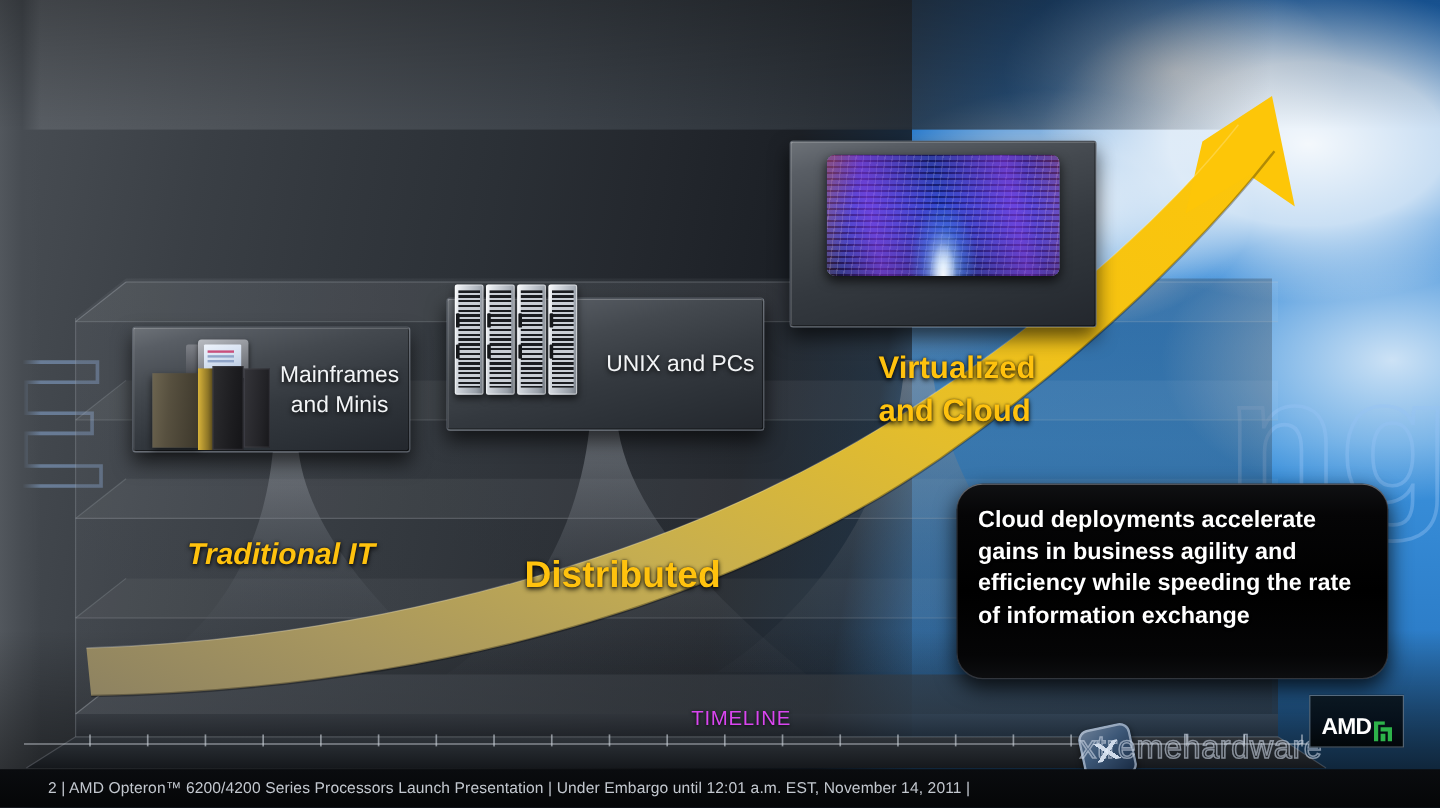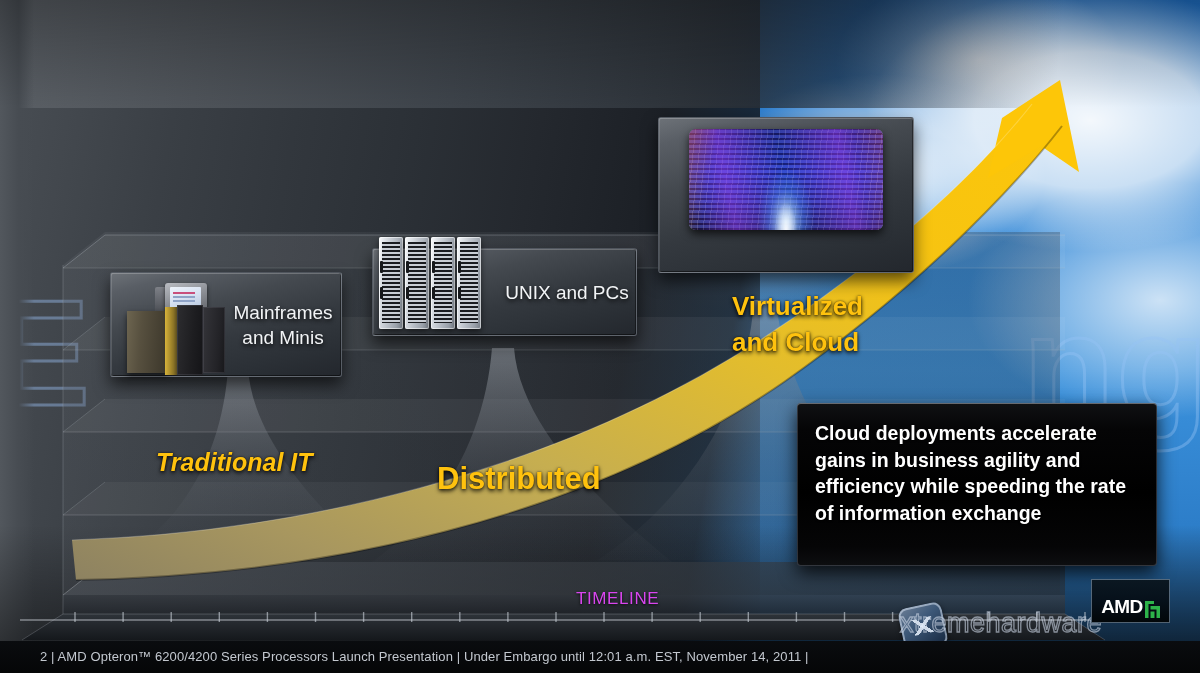--- a/index.html
+++ b/index.html
@@ -153,21 +153,21 @@
   
   .stage-label {
     position:absolute; color:#ffc20e; font-weight:700;
     text-shadow:0 2px 4px rgba(0,0,0,.9), 0 0 2px rgba(0,0,0,.6);
     font-family:"Liberation Sans", sans-serif; white-space:pre-line;
   }
 
   
   .callout {
     position:absolute; left:797px; top:403px; width:360px; height:163px;
-    border-radius:4px;
+    border-radius:22px;
     background:linear-gradient(180deg,#101113 0%,#050506 16%,#000 55%,#050506 88%,#0d0e10 100%);
     box-shadow:0 7px 18px rgba(0,0,0,.8),
       inset 0 1px 0 rgba(255,255,255,.25),
       inset 0 0 0 1px rgba(120,130,145,.35);
     padding:17px 16px 0 18px;
   }
   .callout-text {
     color:#fff; font-size:19.5px; font-weight:700; line-height:26.5px;
     text-shadow:0 1px 2px rgba(0,0,0,.9);
     font-family:"Liberation Sans", sans-serif;
@@ -366,21 +366,21 @@
       <div class="mf-crt-stand"></div>
       <div class="mf-box-a"></div>
       <div class="mf-box-b"></div>
       <div class="mf-box-c"></div>
       <div class="mf-box-d"></div>
     </div>
     <div class="panel-label" style="margin-left:116px; width:112px;">Mainframes
 and Minis</div>
   </div>
 
-  <div class="panel" style="left:372px; top:248px; width:265px; height:88px;">
+  <div class="panel" style="left:372px; top:248px; width:265px; height:111px;">
     <div class="racks" style="left:6px; top:-12px;">
       <div class="rack"></div>
         <div class="rack"></div>
       <div class="rack"></div>
         <div class="rack"></div>
     </div>
     <div class="panel-label" style="margin-left:128px; width:132px;">UNIX and
 PCs</div>
   </div>
 

